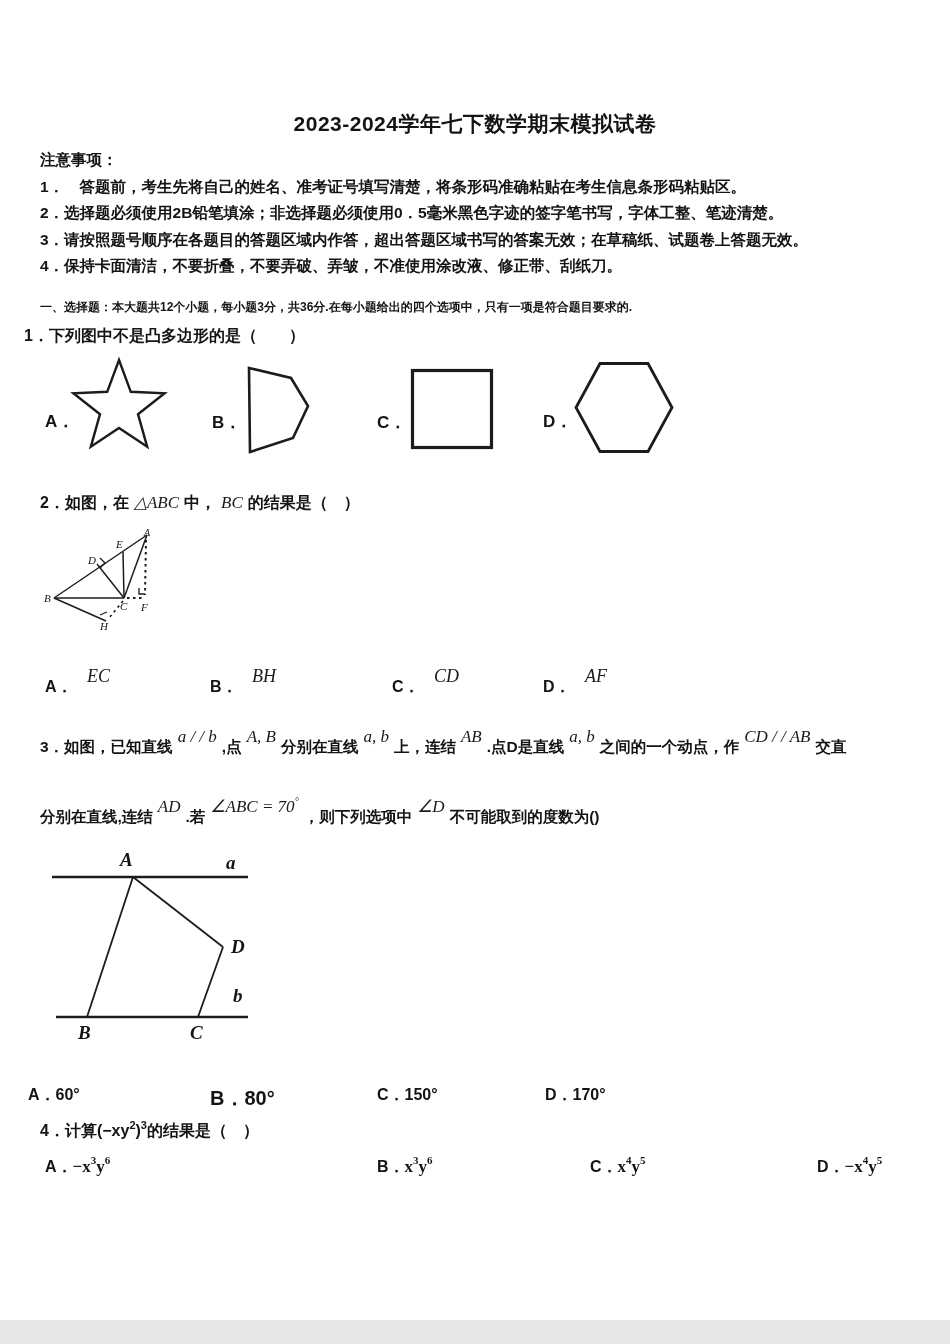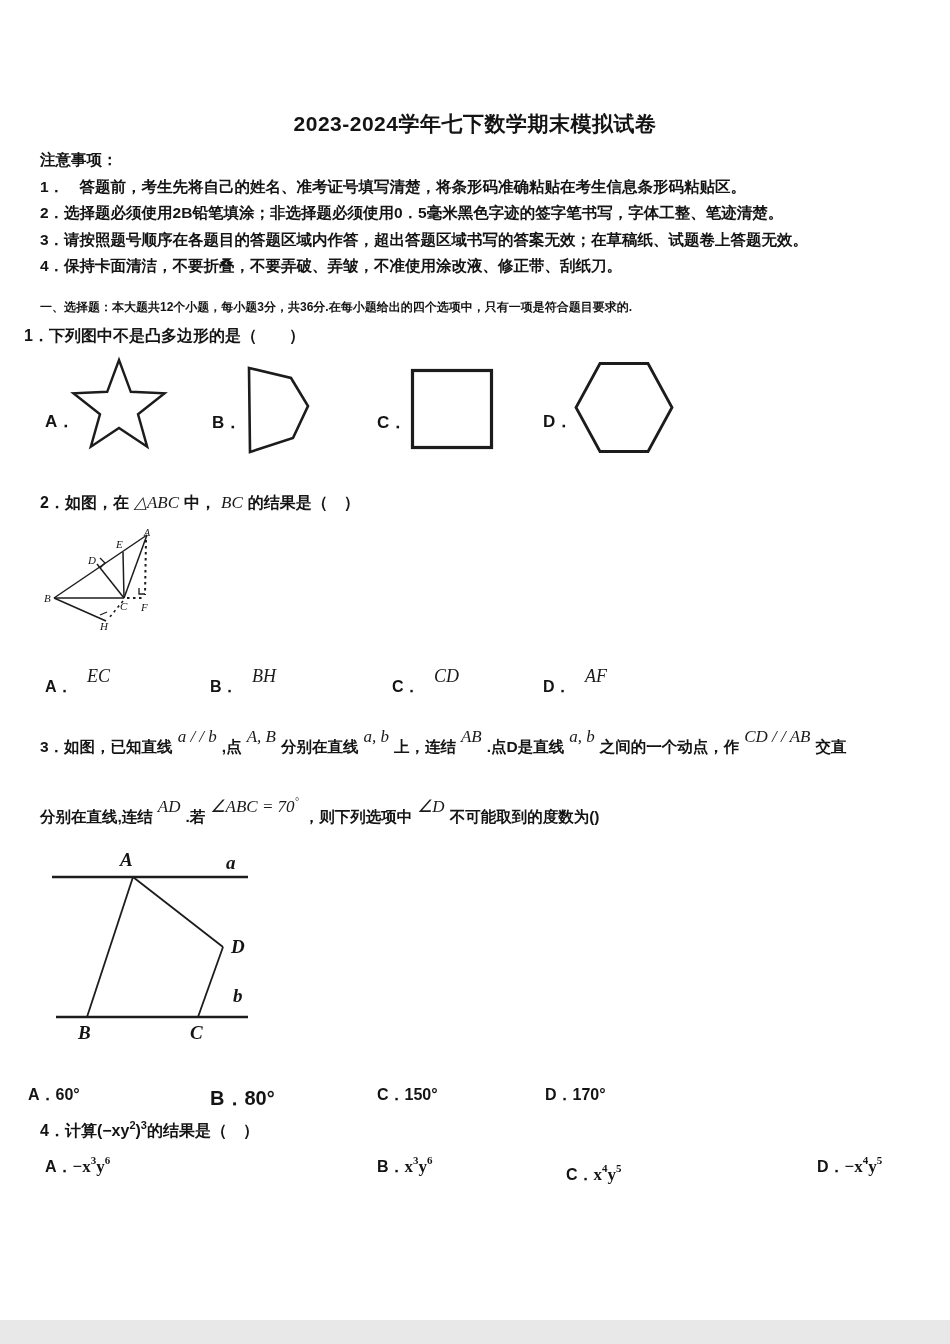--- a/index.html
+++ b/index.html
@@ -137,20 +137,20 @@
   <div class="abs cn qtext" style="left:40px;top:1120px;">
     <span>4．计算(−xy</span><sup class="s">2</sup><span>)</span><sup class="s">3</sup><span>的结果是（　）</span>
   </div>
 
   <div class="abs" style="left:45px;top:1155px;">
     <span class="cn" style="font-size:16px;">A．</span><span class="serifb v17"><span>−x</span><sup class="s">3</sup><span>y</span><sup class="s">6</sup></span>
   </div>
   <div class="abs" style="left:377px;top:1155px;">
     <span class="cn" style="font-size:16px;">B．</span><span class="serifb v17"><span>x</span><sup class="s">3</sup><span>y</span><sup class="s">6</sup></span>
   </div>
-  <div class="abs" style="left:566px;top:1155px;margin-top:8px;">
+  <div class="abs" style="left:590px;top:1155px;">
     <span class="cn" style="font-size:16px;">C．</span><span class="serifb v17"><span>x</span><sup class="s">4</sup><span>y</span><sup class="s">5</sup></span>
   </div>
   <div class="abs" style="left:817px;top:1155px;">
     <span class="cn" style="font-size:16px;">D．</span><span class="serifb v17"><span>−x</span><sup class="s">4</sup><span>y</span><sup class="s">5</sup></span>
   </div>
 
 </div>
 
 </body></html>

